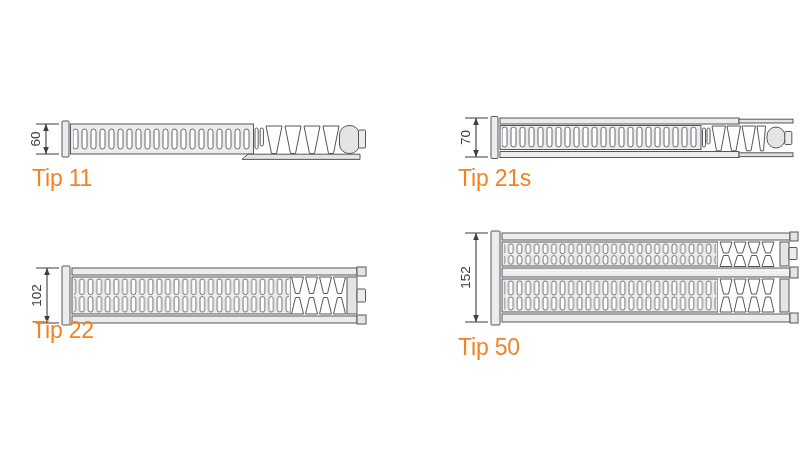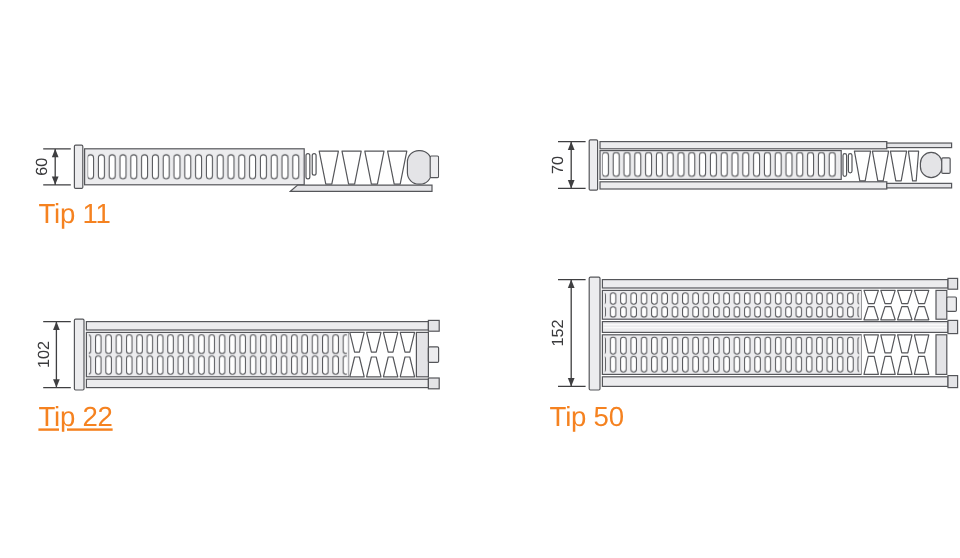--- a/index.html
+++ b/index.html
@@ -94,20 +94,21 @@
           <polygon class="wht" points="257,18 270.5,18 266,42.8 261.5,42.8"></polygon>
           <polygon class="wht" points="272,18 285.5,18 281,42.8 276.5,42.8"></polygon>
           <polygon class="wht" points="287,18 300.5,18 296,42.8 291.5,42.8"></polygon>
           <polygon class="wht" points="302,18 310.5,18 308.5,42.8 305.5,42.8"></polygon>
         </g>
         <rect class="mtl2" x="312" y="19" width="18" height="21" rx="9"></rect>
         <rect class="mtl" x="329.8" y="23.5" width="7" height="13" rx="1"></rect>
       </g>
     </svg>
   </div>
+  <div class="type-label" style="left:458px;top:166px;">Tip 21s</div>
 
   <div class="fig" style="left:26px;top:262px;">
     <svg width="345" height="68" viewBox="0 0 345 68">
       <g>
         <path class="dim-ln" d="M10 6 H33 M10 61 H33 M21 6 V61"></path>
         <polygon class="dim-arr" points="21,6 18.2,13 23.8,13"></polygon>
         <polygon class="dim-arr" points="21,61 18.2,54 23.8,54"></polygon>
         <text class="dim-txt" x="10" y="33.5" text-anchor="middle" dominant-baseline="central" transform="rotate(-90 10 33.5)">102</text>
       </g>
       <g>
@@ -127,21 +128,21 @@
           <polygon class="wht" points="293.5,52 297.5,35.5 301.5,35.5 305.5,52"></polygon>
           <polygon class="wht" points="307.5,52 311.5,35.5 315.5,35.5 319.5,52"></polygon>
         </g>
         <rect class="mtl2" x="321" y="15" width="10" height="37"></rect>
         <rect class="mtl" x="331" y="27" width="8.5" height="13" rx="1"></rect>
         <rect class="mtl" x="46" y="54" width="285" height="7"></rect>
         <rect class="mtl2" x="331" y="53" width="9" height="9"></rect>
       </g>
     </svg>
   </div>
-  <div class="type-label" style="left:32px;top:335px;text-decoration:underline;">Tip 22</div>
+  <div class="type-label" style="left:32px;top:318px;">Tip 22</div>
 
   <div class="fig" style="left:455px;top:226px;">
     <svg width="345" height="104" viewBox="0 0 345 104">
       <g>
         <path class="dim-ln" d="M10 7 H33 M10 96 H33 M21 7 V96"></path>
         <polygon class="dim-arr" points="21,7 18.2,14 23.8,14"></polygon>
         <polygon class="dim-arr" points="21,96 18.2,89 23.8,89"></polygon>
         <text class="dim-txt" x="10" y="51.5" text-anchor="middle" dominant-baseline="central" transform="rotate(-90 10 51.5)">152</text>
       </g>
       <g>

